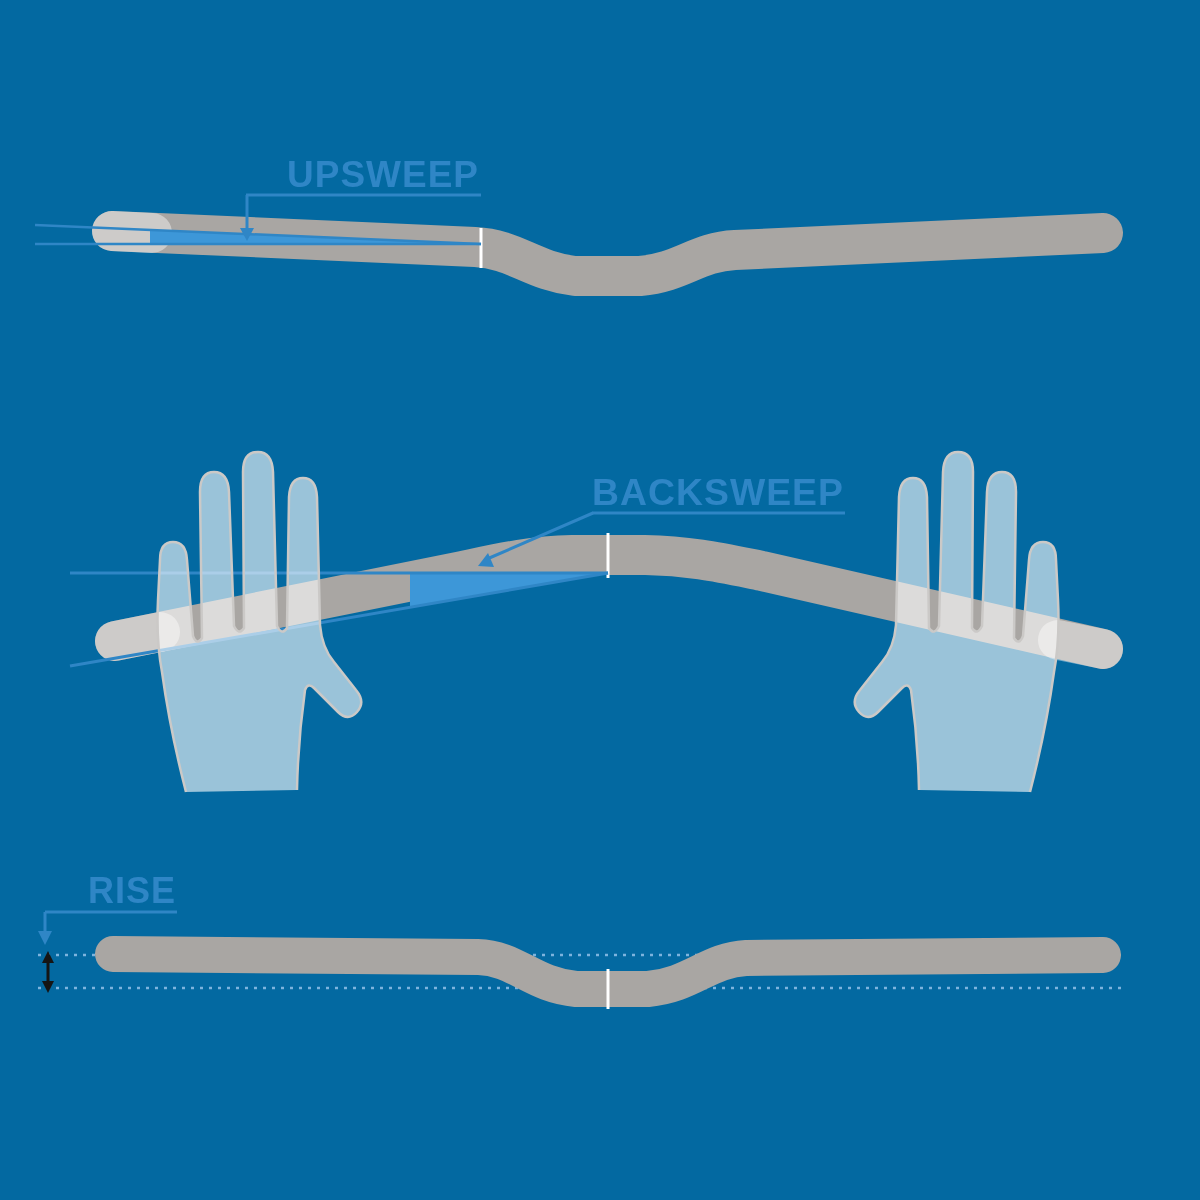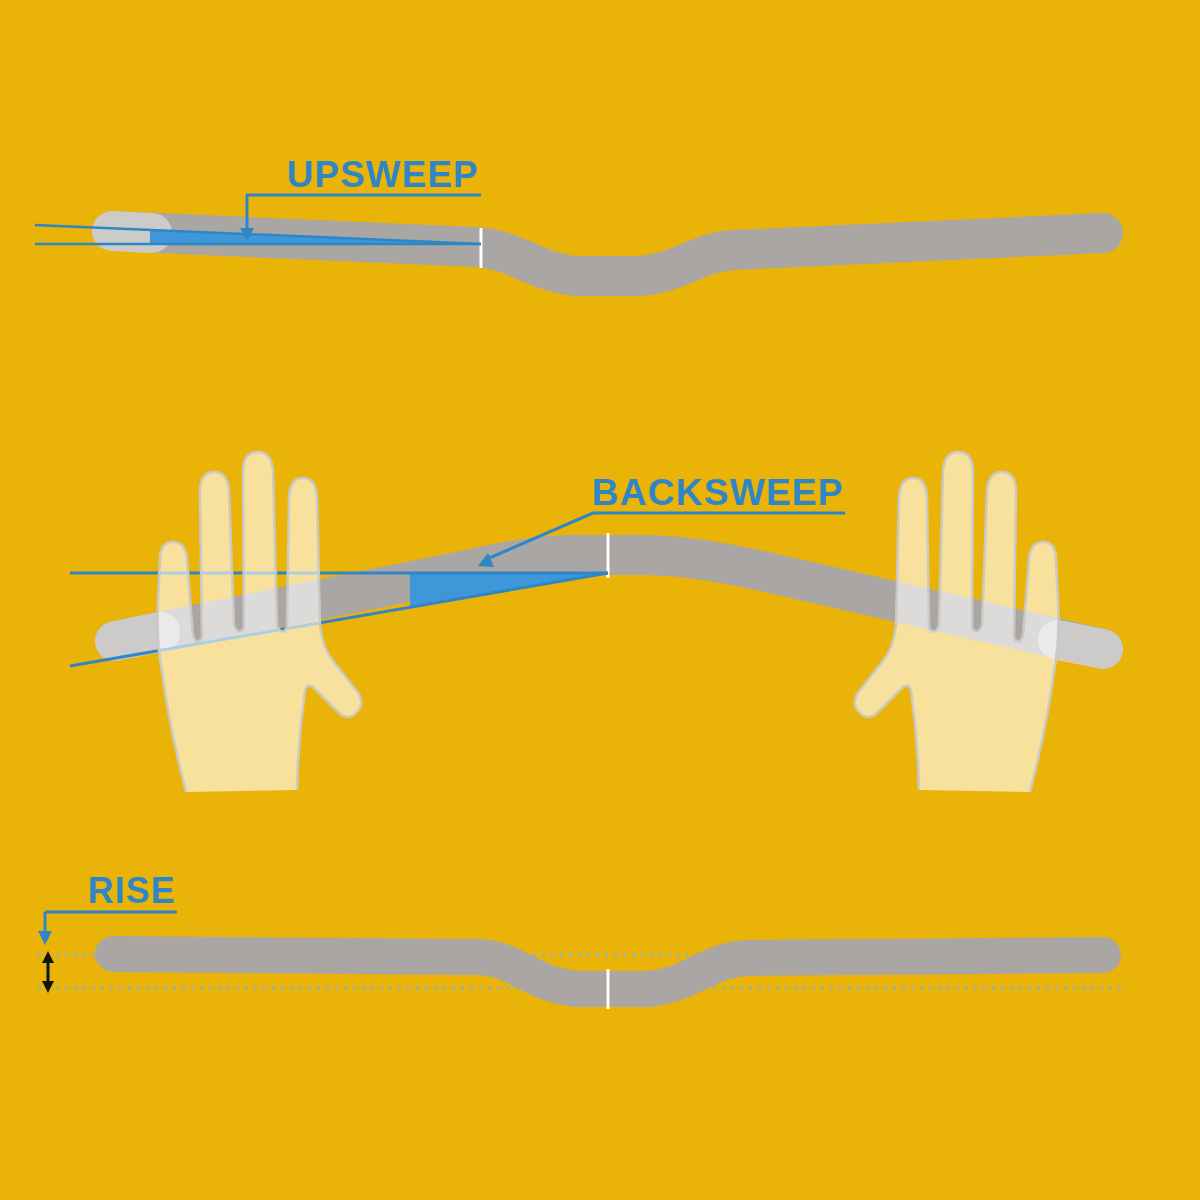--- a/index.html
+++ b/index.html
@@ -1,16 +1,16 @@
 <!DOCTYPE html>
 <html><head>
 <meta charset="utf-8">
 <style>
   html,body { margin:0; padding:0; background:#ffffff; }
-  .canvas { width:1200px; height:1200px; background:#eab308; position:relative; overflow:hidden; }
+  .canvas { width:1200px; height:1200px; background:#0369a1; position:relative; overflow:hidden; }
   svg { display:block; }
 
   .bar       { stroke:#a9a6a3; fill:none; stroke-width:40; stroke-linecap:round; stroke-linejoin:round; }
   .bar-thin  { stroke-width:36; }
   .grip-highlight { stroke:rgba(255,255,255,0.42); fill:none; stroke-width:40; stroke-linecap:round; }
   .blue-line { stroke:#2f86c6; stroke-width:3; fill:none; }
   .thin      { stroke-width:2.5; }
   .blue-fill { fill:#2f86c6; stroke:none; }
   .wedge     { fill:#3d97d8; stroke:none; }
   .white-divider { stroke:#ffffff; stroke-width:3; fill:none; }

